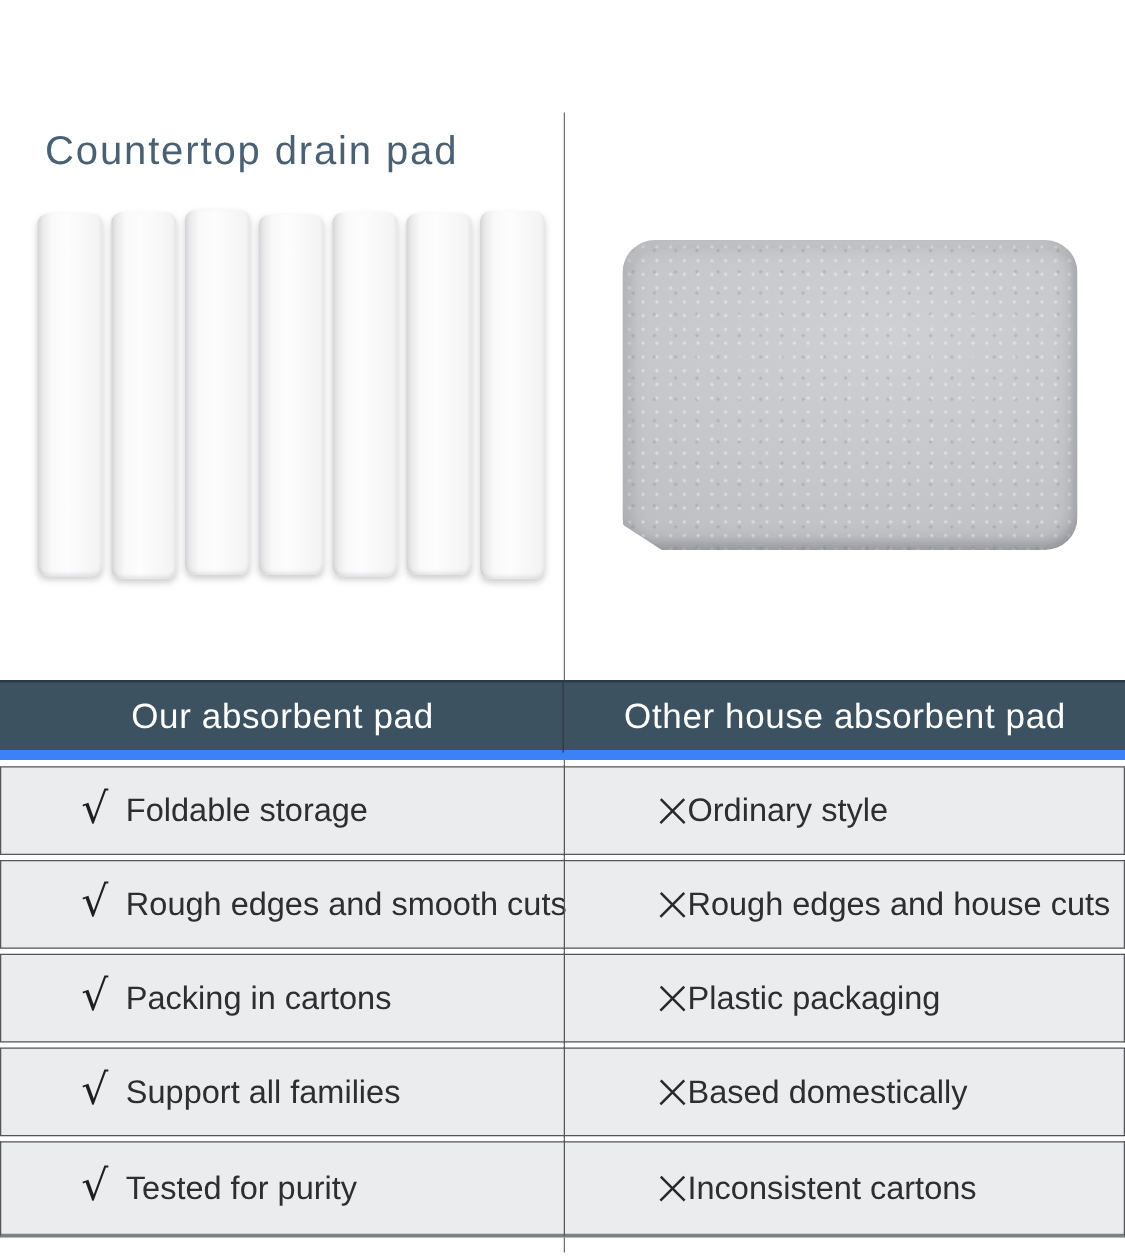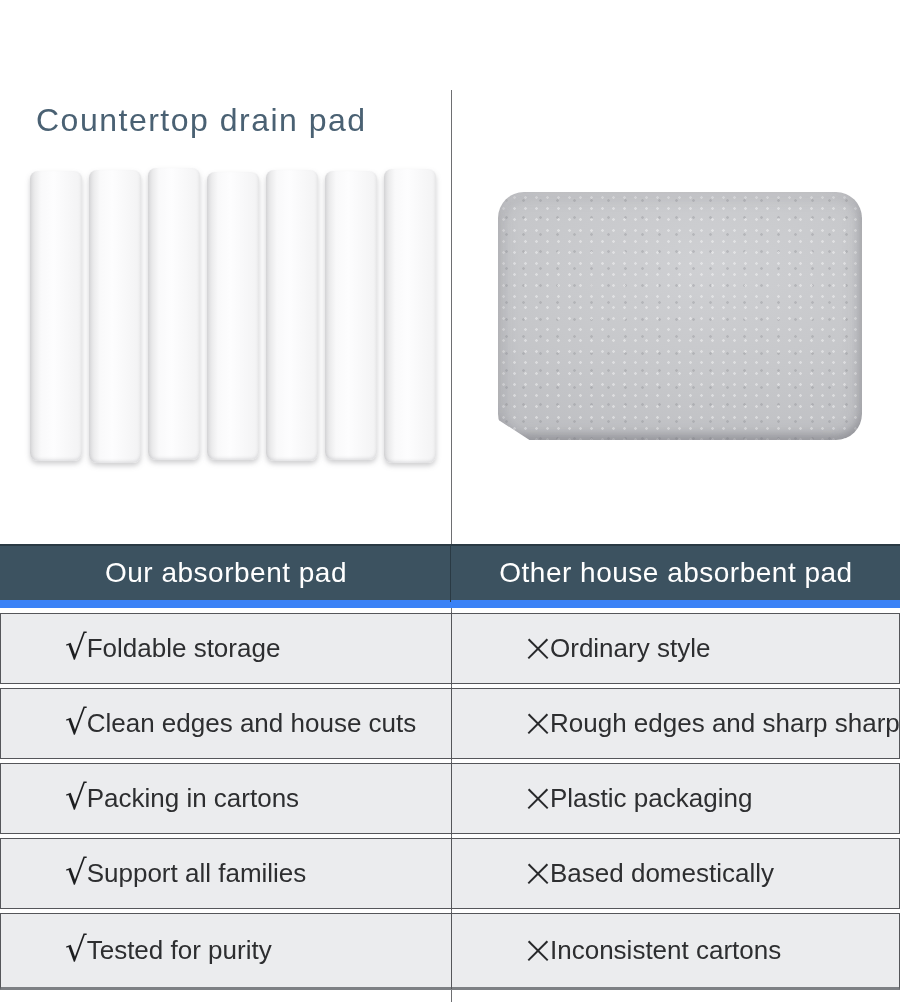--- a/index.html
+++ b/index.html
@@ -177,21 +177,21 @@
     background: #27282a;
     transform: translate(-50%, -50%) rotate(45deg);
   }
   .cross::after { transform: translate(-50%, -50%) rotate(-45deg); }
 
   .label {
     font-size: 26px;
     color: #2d2e30;
     white-space: nowrap;
   }
-  .cell.left  .label { }
+  .cell.left  .label { margin-left: 14px; }
   .cell.right .label { }
 </style>
 </head>
 <body>
 
 <div class="canvas">
 
   <h1 class="title">Countertop drain pad</h1>
 
   <div class="center-line"></div>
@@ -224,25 +224,25 @@
     <div class="cell right">
       <span class="cross"></span>
       <span class="label">Ordinary style</span>
     </div>
     <span class="vdiv"></span>
   </div>
 
   <div class="trow" style="top:688px">
     <div class="cell left">
       <span class="check">√</span>
-      <span class="label">Clean edges and house cuts</span>
-    </div>
-    <div class="cell right">
-      <span class="cross"></span>
-      <span class="label">Rough edges and sharp sharp</span>
+      <span class="label">Rough edges and smooth cuts</span>
+    </div>
+    <div class="cell right">
+      <span class="cross"></span>
+      <span class="label">Rough edges and house cuts</span>
     </div>
     <span class="vdiv"></span>
   </div>
 
   <div class="trow" style="top:763px">
     <div class="cell left">
       <span class="check">√</span>
       <span class="label">Packing in cartons</span>
     </div>
     <div class="cell right">

